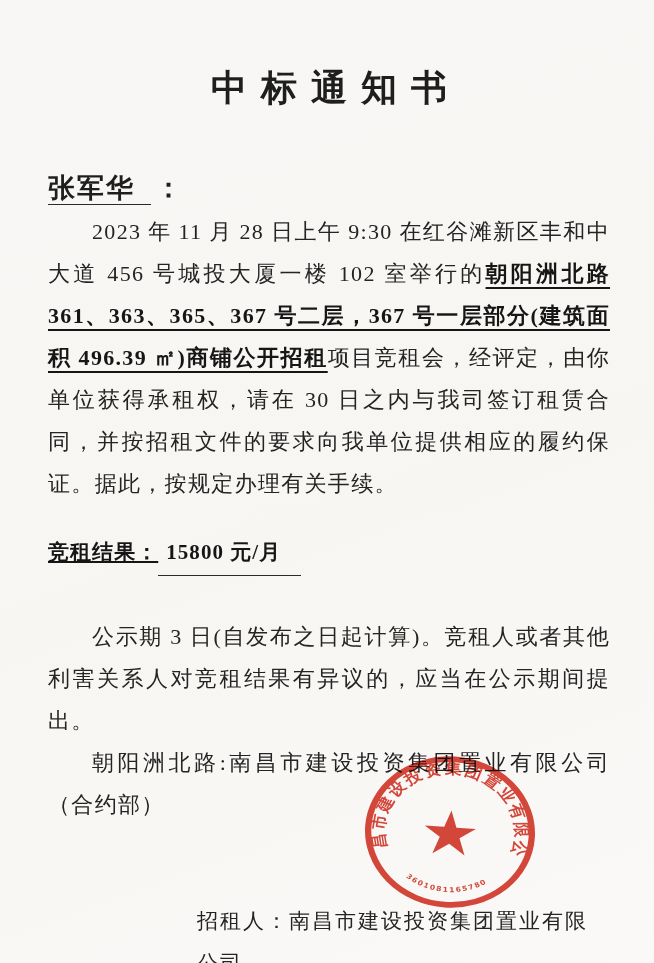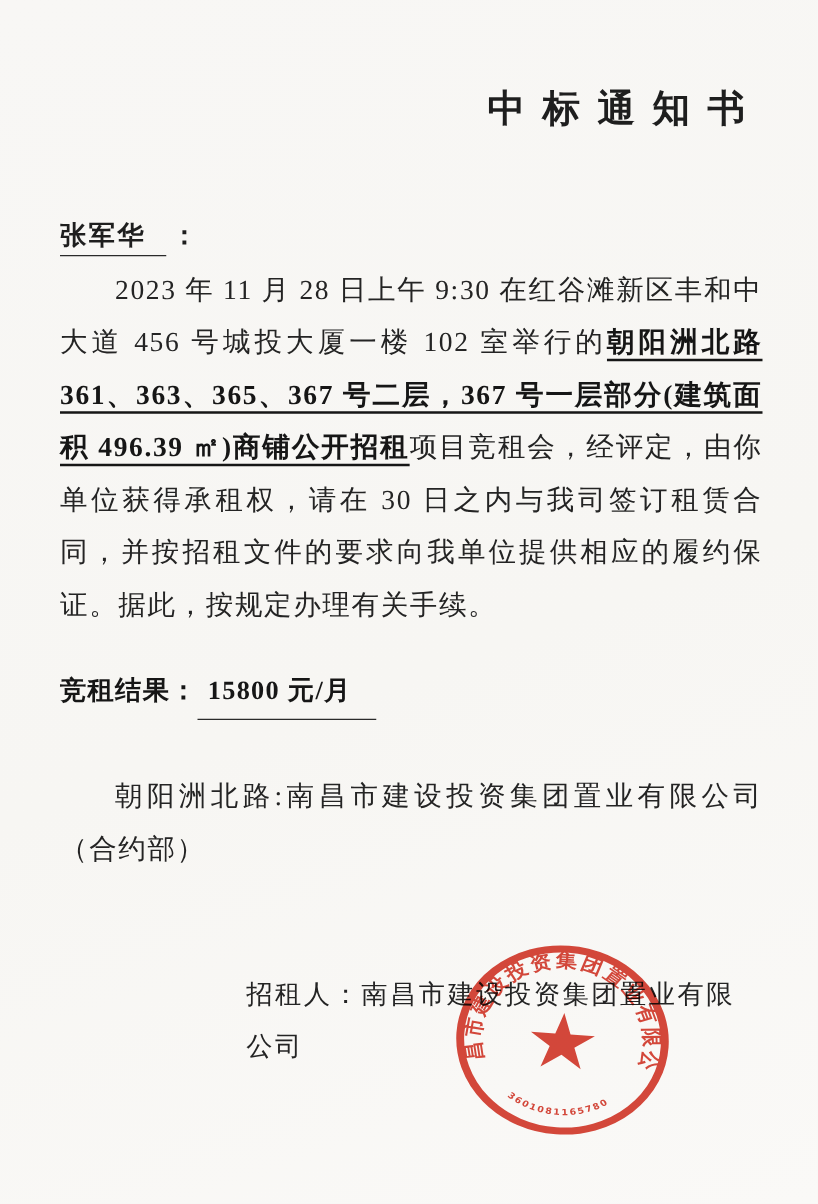--- a/index.html
+++ b/index.html
@@ -14,31 +14,31 @@
     overflow: hidden;
     background: linear-gradient(160deg, #f8f7f5 0%, #f7f6f3 55%, #faf9f7 100%);
     color: #262626;
   }
   .content {
     position: absolute;
     left: 48px; right: 44px; top: 0;
   }
   .doc-title {
     margin: 66px 0 0 0;
-    font-size: 30px;
+    font-size: 36px;
     line-height: 44px;
     font-weight: 600;
-    text-align: right;
+    text-align: center;
     letter-spacing: 14px;
     text-indent: 14px; 
     color: #1e1e1e;
   }
   .addressee {
     margin: 62px 0 6px 0;
-    font-size: 21px;
+    font-size: 27px;
     line-height: 32px;
     font-weight: 700;
     color: #1e1e1e;
   }
   .addressee .addr-name {
     display: inline-block;
     border-bottom: 1.6px solid #2a2a2a;
     padding-right: 16px;
     letter-spacing: 2px;
   }
@@ -59,20 +59,21 @@
     text-decoration-thickness: 1.6px;
     text-underline-offset: 6px;
   }
   .result-line {
     margin: 26px 0 0 0;
     font-size: 21px;
     line-height: 42px;
     font-weight: 700;
     color: #161616;
     letter-spacing: 0.05em;
+    text-decoration: underline;
   }
   .result-line .result-value {
     display: inline-block;
     border-bottom: 1.6px solid #2a2a2a;
     padding: 0 20px 2px 8px;
   }
   .spacer-block { height: 40px; }
   .footer {
     margin-top: 74px;
     font-size: 21px;
@@ -113,20 +114,21 @@
     <h1 class="doc-title">中标通知书</h1>
 
     <p class="addressee"><span class="addr-name">张军华</span><span class="addr-colon">：</span></p>
 
     <p class="body-para para-first"><span>2023 年 11 月 28 日上午 9:30 在红谷滩新区丰和中大道 456 号城投大厦一楼 102 室举行的</span><span class="hl">朝阳洲北路 361、363、365、367 号二层，367 号一层部分(建筑面积 496.39 ㎡)商铺公开招租</span><span>项目竞租会，经评定，由你单位获得承租权，请在 30 日之内与我司签订租赁合同，并按招租文件的要求向我单位提供相应的履约保证。据此，按规定办理有关手续。</span></p>
 
     <p class="result-line"><span class="result-label">竞租结果：</span><span class="result-value">15800 元/月</span></p>
 
     <div class="spacer-block"></div>
 
+    <p class="body-para para-first">公示期 3 日(自发布之日起计算)。竞租人或者其他利害关系人对竞租结果有异议的，应当在公示期间提出。</p>
     <p class="body-para para-first">朝阳洲北路:南昌市建设投资集团置业有限公司（合约部）</p>
 
     <div class="footer">
       <p class="lessor-line"><span>招租人：</span><span>南昌市建设投资集团置业有限公司</span></p>
 
     </div>
   </div>
 
   <div class="seal">
     <svg viewBox="0 0 200 200" preserveAspectRatio="none">

